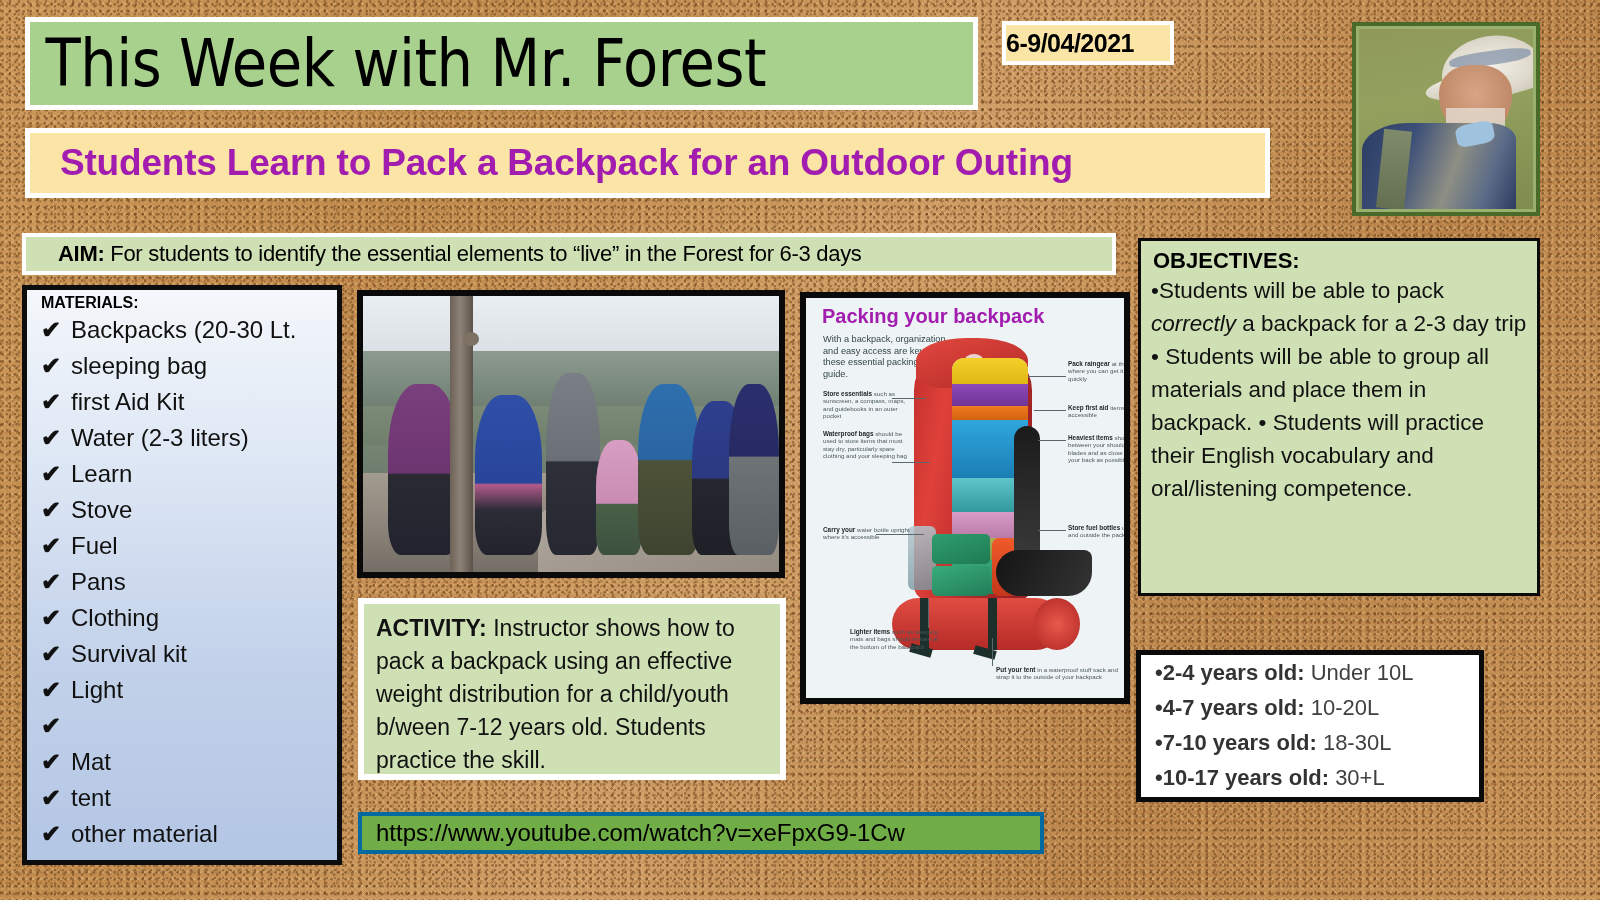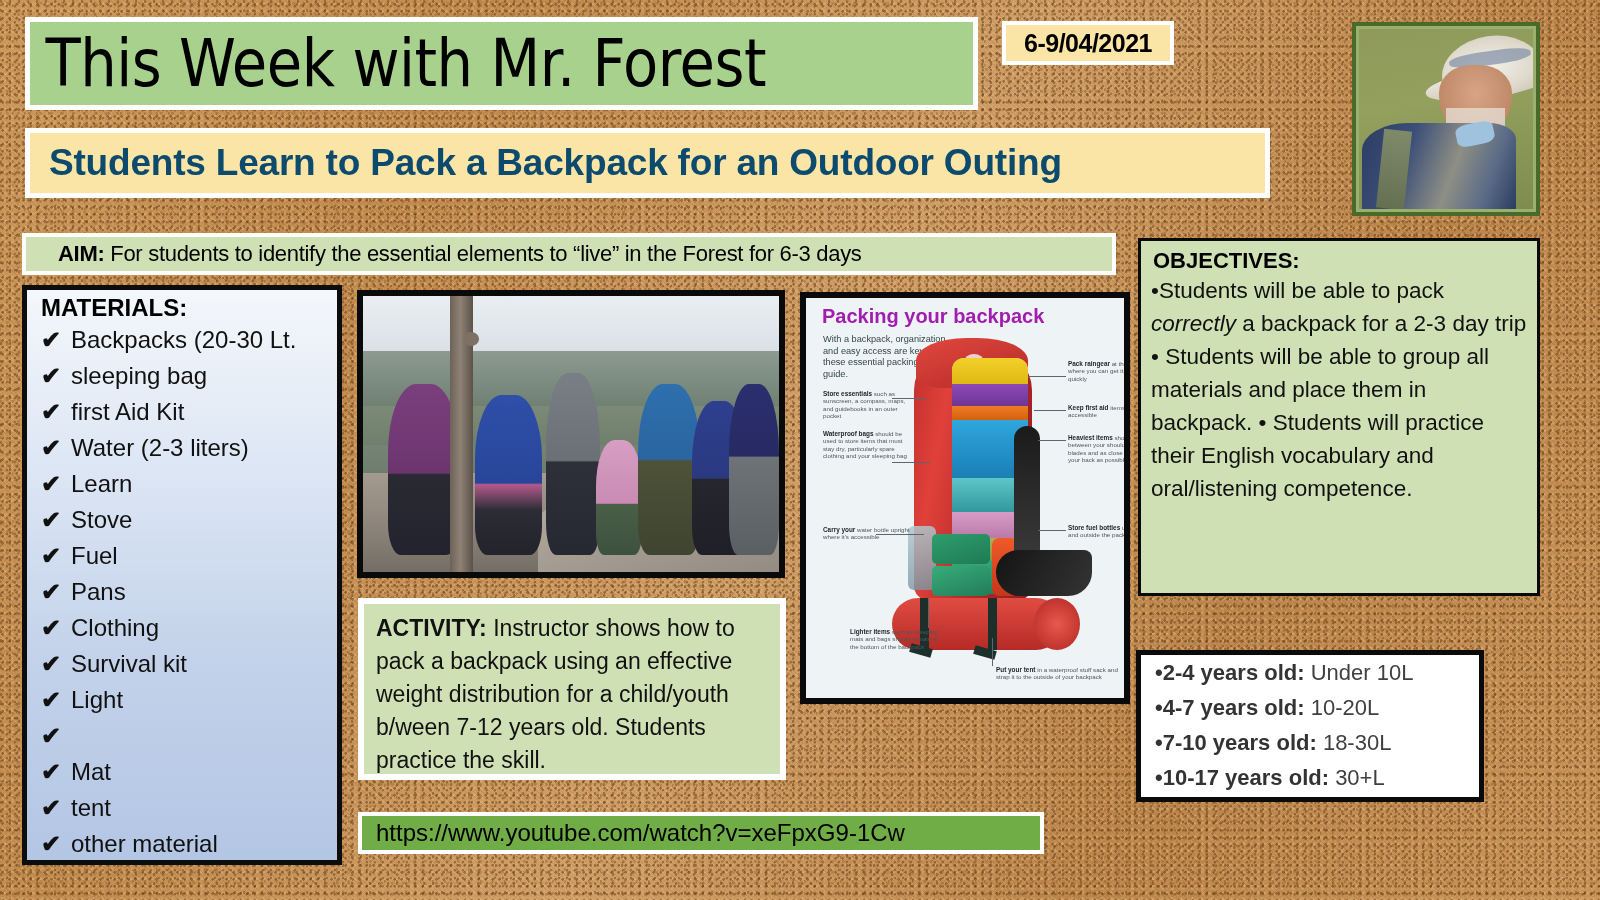--- a/index.html
+++ b/index.html
@@ -45,32 +45,32 @@
   #title-text{
     font-size:66px;font-weight:400;color:#000;
     font-family:"DejaVu Sans Condensed","Liberation Sans", sans-serif;
     letter-spacing:-0.5px;padding-left:16px;white-space:nowrap;
     transform:scaleX(.97);transform-origin:left center;
   }
   
   #date-box{
     left:1002px;top:21px;width:172px;height:44px;
     background:#fbe5a6;border:4px solid #ffffff;
-    display:flex;align-items:center;justify-content:center;
+    display:flex;align-items:center;justify-content:flex-start;
   }
   #date-text{font-size:25px;font-weight:bold;color:#000;letter-spacing:-0.5px;}
 
   
   #subtitle-box{
     left:25px;top:128px;width:1245px;height:70px;
     background:#fbe5a6;border:5px solid #ffffff;
     display:flex;align-items:center;
   }
   #subtitle-text{
-    font-size:37px;font-weight:bold;color:#0c4a6e;padding-left:19px;white-space:nowrap;
+    font-size:37px;font-weight:bold;color:#a21caf;padding-left:30px;white-space:nowrap;
     letter-spacing:-0.2px;
   }
 
   
   #portrait-frame{
     left:1352px;top:22px;width:188px;height:194px;
     border:4px solid #4a6a2a;padding:3px;background:#9ab06e;
     box-sizing:border-box;
   }
   #portrait{
@@ -123,21 +123,21 @@
   #aim-text{font-size:22px;color:#000;padding-left:16px;white-space:nowrap;letter-spacing:-0.3px;}
   #aim-text b{font-weight:bold;margin-left:16px;}
 
   
   #materials-box{
     left:22px;top:285px;width:320px;height:580px;
     background:linear-gradient(180deg,#f4f7fb 0%,#dfe8f5 28%,#c3d2ea 65%,#b3c6e4 100%);
     border:5px solid #0d0d0d;
   }
   #materials-title{
-    font-size:24px;font-weight:bold;color:#000;padding:4px 0 0 14px;
+    font-size:16px;font-weight:bold;color:#000;padding:4px 0 0 14px;
   }
   .mat-item{
     display:flex;align-items:baseline;font-size:24px;color:#111;
     padding:0 0 0 14px;line-height:36px;white-space:nowrap;
   }
   .mat-check{font-size:24px;font-weight:bold;width:30px;display:inline-block;}
 
   
   #photo-box{left:357px;top:290px;width:428px;height:288px;border:6px solid #0a0a0a;background:#7d8a90;overflow:hidden;}
   #photo{position:absolute;inset:0;}
@@ -182,21 +182,21 @@
     background:#cfe0b4;border:6px solid #ffffff;
   }
   #activity-text{
     font-size:23px;line-height:33px;color:#111;padding:8px 10px 0 12px;
   }
   #activity-text b{font-weight:bold;}
 
   
   #link-box{
     left:358px;top:812px;width:686px;height:42px;
-    background:#70ad47;border:4px solid #ffffff;
+    background:#70ad47;border:4px solid #0369a1;
     display:flex;align-items:center;
   }
   #link-text{font-size:24px;color:#000;padding-left:14px;white-space:nowrap;}
 
   
   #objectives-box{
     left:1138px;top:238px;width:402px;height:358px;
     background:#cfe0b4;border:3px solid #0a0a0a;
   }
   #objectives-title{font-size:22px;font-weight:bold;color:#000;padding:7px 0 0 12px;}

